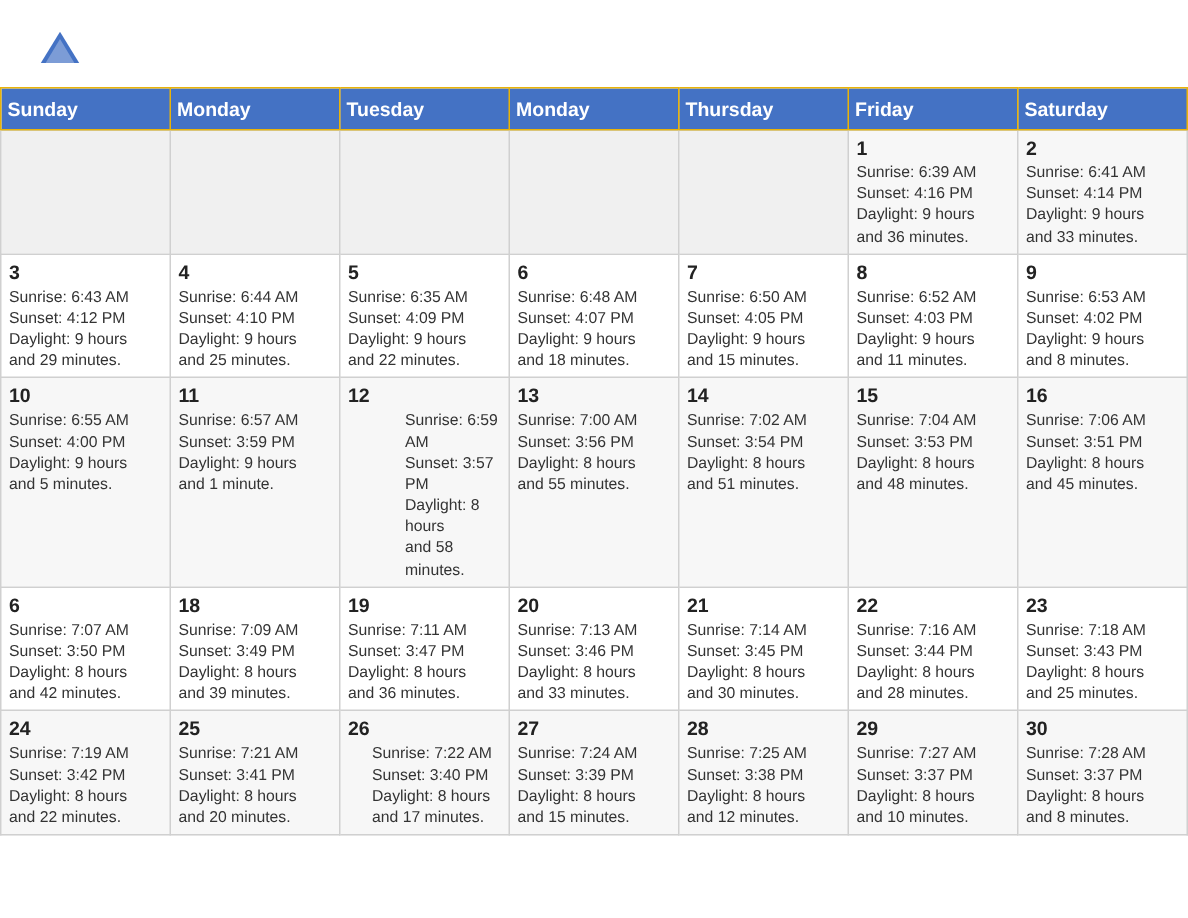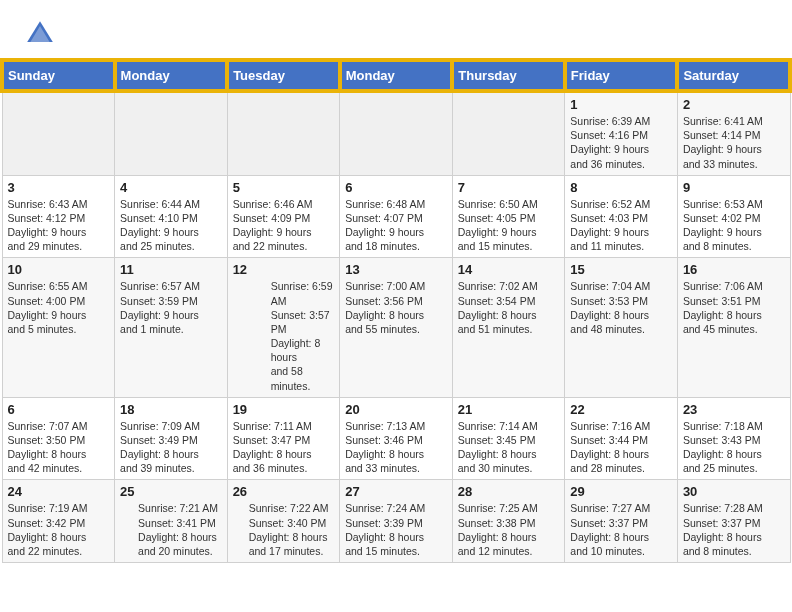--- a/index.html
+++ b/index.html
@@ -50,21 +50,21 @@
       margin: 0;
       padding: 0 0px;
     }
     .calendar th {
       background: #4472c4;
       color: #fff;
       font-size: 13px;
       font-weight: bold;
       padding: 6px 4px;
       text-align: left;
-      border: 4px solid #eab308;
+      border: 1px solid #eab308;
     }
     .calendar td {
       vertical-align: top;
       border: 1px solid #d0d0d0;
       padding: 4px 5px;
       min-height: 80px;
       height: 80px;
       width: 113px;
       font-size: 11px;
       color: #333;
@@ -160,21 +160,21 @@
         </td>
         <td>
           <span class="day-num">4</span>
           <div class="day-info" style="white-space: pre-line;">Sunrise: 6:44 AM
 Sunset: 4:10 PM
 Daylight: 9 hours
 and 25 minutes.</div>
         </td>
         <td>
           <span class="day-num">5</span>
-          <div class="day-info" style="white-space: pre-line;">Sunrise: 6:46 AM
+          <div class="day-info" style="white-space: pre-line;">Sunrise: 6:35 AM
 Sunset: 4:09 PM
 Daylight: 9 hours
 and 22 minutes.</div>
         </td>
         <td>
           <span class="day-num">6</span>
           <div class="day-info" style="white-space: pre-line;">Sunrise: 6:48 AM
 Sunset: 4:07 PM
 Daylight: 9 hours
 and 18 minutes.</div>
@@ -306,21 +306,21 @@
       <tr>
         <td>
           <span class="day-num">24</span>
           <div class="day-info" style="white-space: pre-line;">Sunrise: 7:19 AM
 Sunset: 3:42 PM
 Daylight: 8 hours
 and 22 minutes.</div>
         </td>
         <td>
           <span class="day-num">25</span>
-          <div class="day-info" style="white-space: pre-line; margin-left: 18px;">Sunrise: 7:21 AM
+          <div class="day-info" style="white-space: pre-line;">Sunrise: 7:21 AM
 Sunset: 3:41 PM
 Daylight: 8 hours
 and 20 minutes.</div>
         </td>
         <td>
           <span class="day-num">26</span>
           <div class="day-info" style="white-space: pre-line; margin-left: 16px;">Sunrise: 7:22 AM
 Sunset: 3:40 PM
 Daylight: 8 hours
 and 17 minutes.</div>

